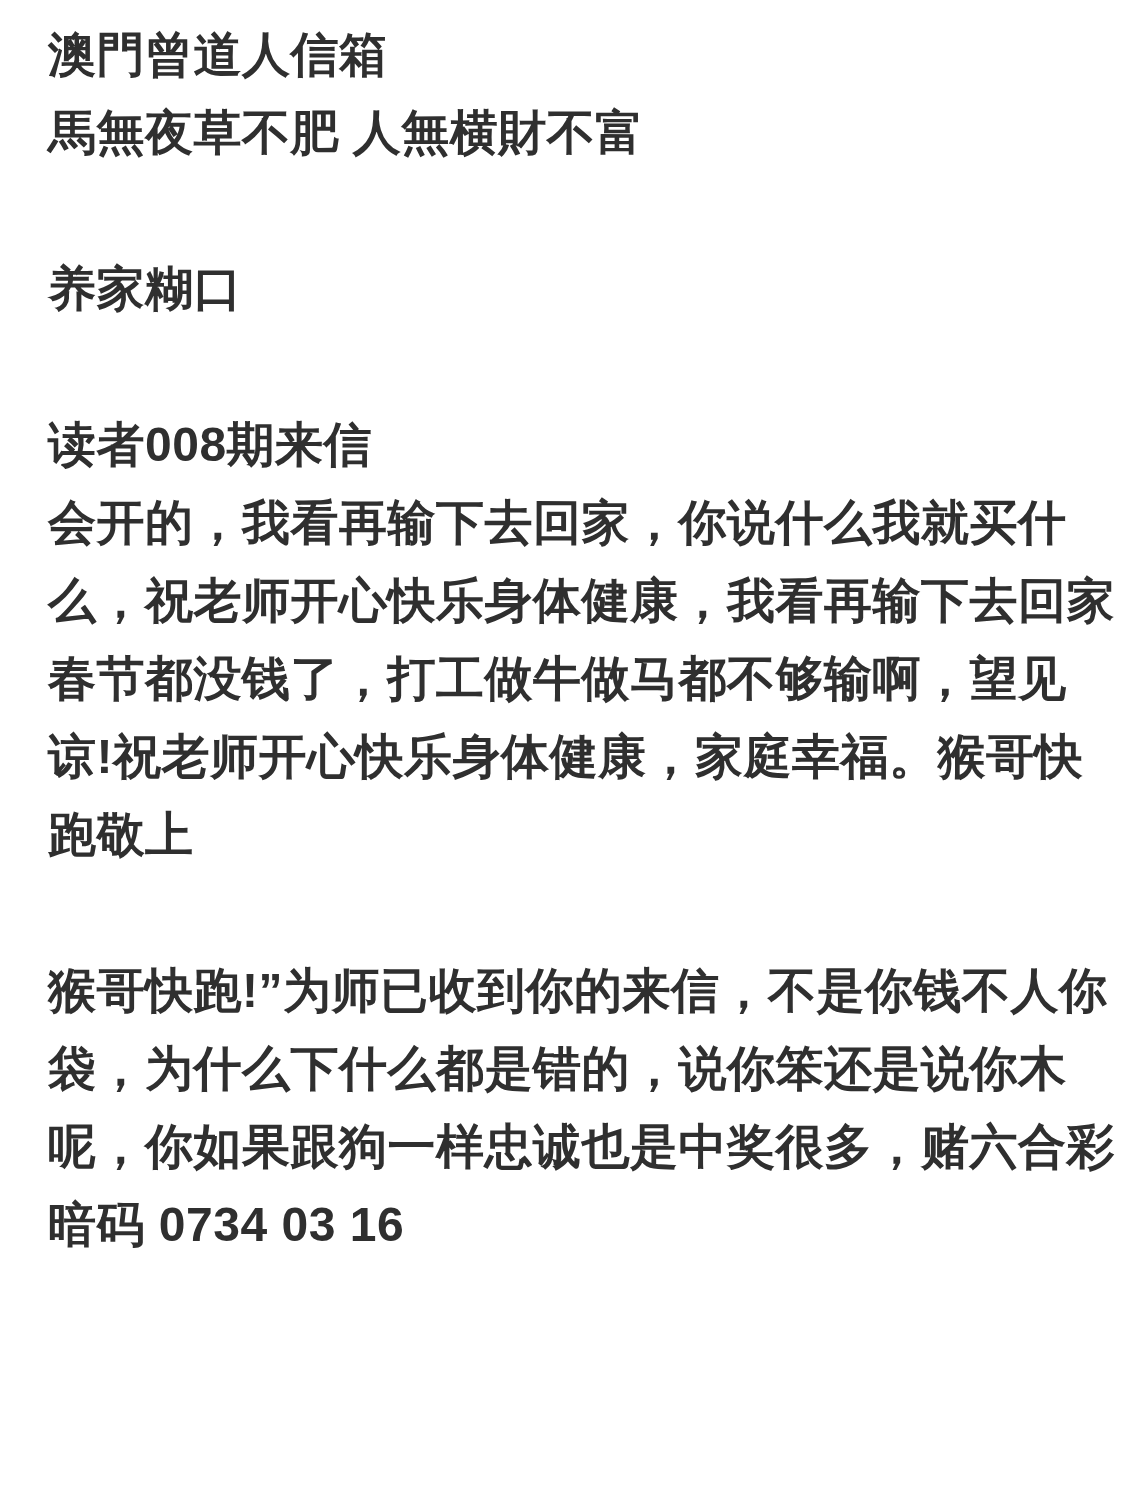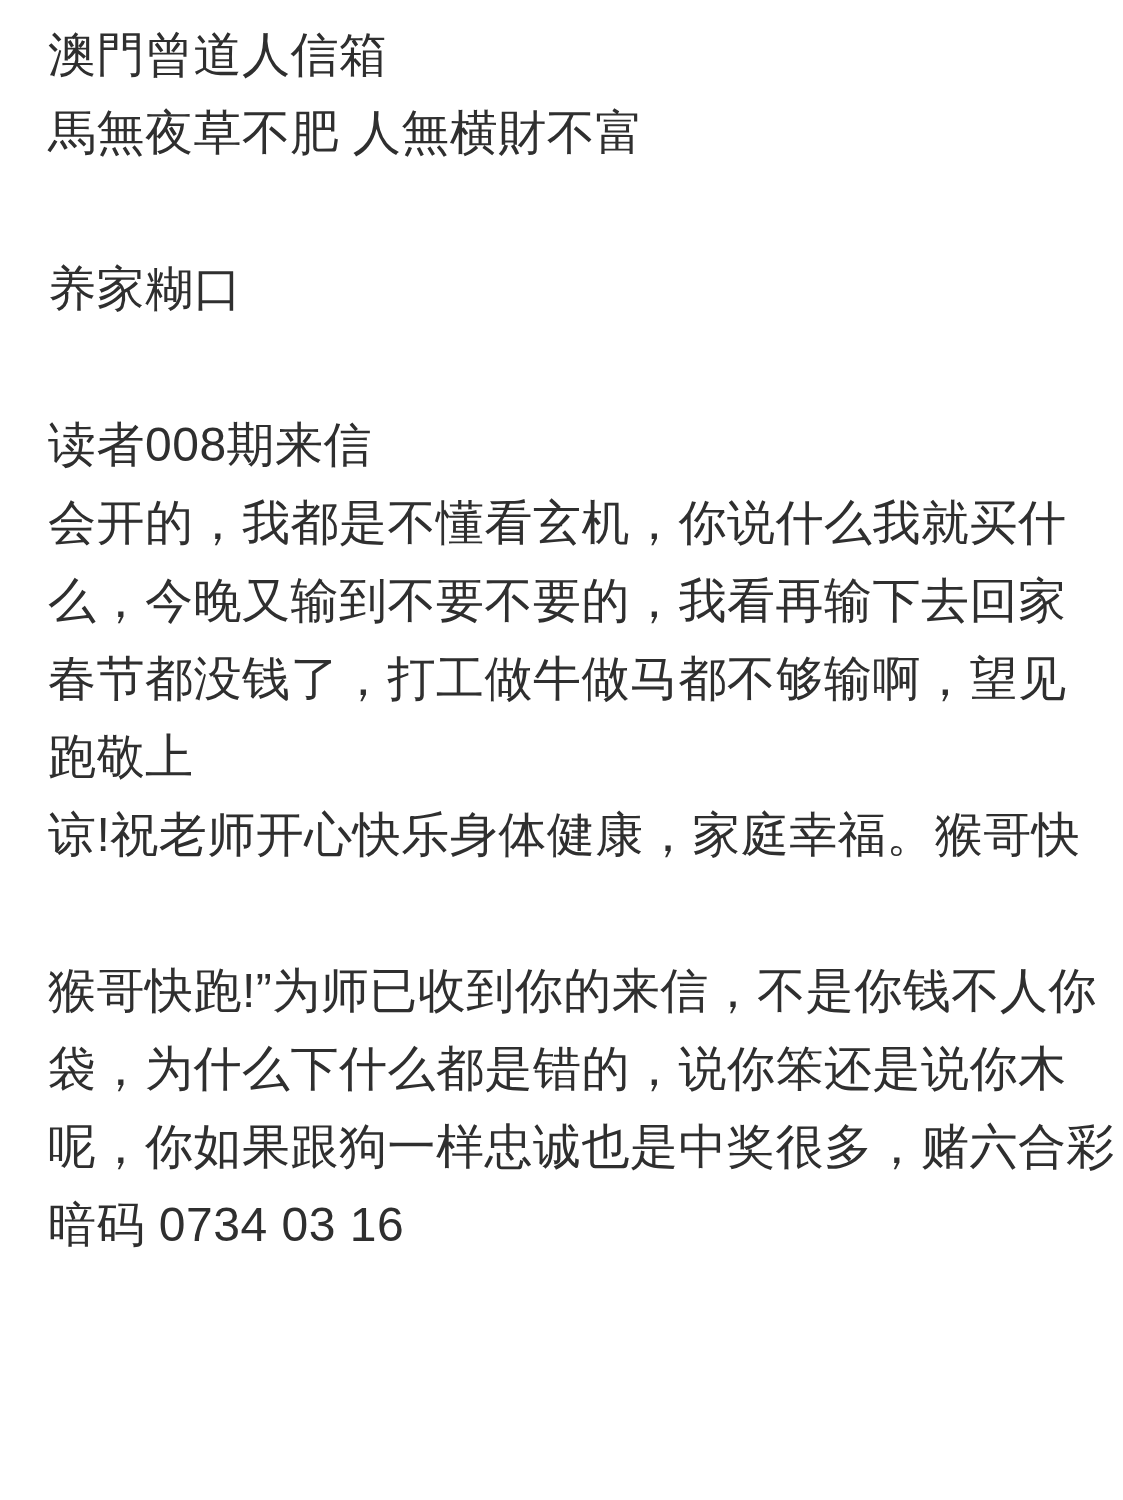--- a/index.html
+++ b/index.html
@@ -13,42 +13,42 @@
     overflow: hidden;
   }
   .page {
     box-sizing: border-box;
     width: 1123px;
     height: 1500px;
     padding: 16px 40px 0 48px;
     font-family: "Liberation Sans", sans-serif;
     font-size: 48px;
     line-height: 78px;
-    font-weight: 400;
+    font-weight: 700;
     color: #2f2f2f;
     letter-spacing: 0.5px;
   }
   .line {
     min-height: 78px;
     white-space: pre;
   }
 </style>
 </head>
 <body>
 
 <main class="page">
   <div class="line">澳門曾道人信箱</div>
   <div class="line">馬無夜草不肥 人無横財不富</div>
   <div class="line"></div>
   <div class="line">养家糊口</div>
   <div class="line"></div>
   <div class="line">读者008期来信</div>
-  <div class="line">会开的，我都是不懂看玄机，你说什么我就买什</div>
-  <div class="line">么，今晚又输到不要不要的，我看再输下去回家</div>
+  <div class="line">会开的，我看再输下去回家，你说什么我就买什</div>
+  <div class="line">么，祝老师开心快乐身体健康，我看再输下去回家</div>
   <div class="line">春节都没钱了，打工做牛做马都不够输啊，望见</div>
+  <div class="line">谅!祝老师开心快乐身体健康，家庭幸福。猴哥快</div>
   <div class="line">跑敬上</div>
-  <div class="line">谅!祝老师开心快乐身体健康，家庭幸福。猴哥快</div>
   <div class="line"></div>
   <div class="line">猴哥快跑!”为师已收到你的来信，不是你钱不人你</div>
   <div class="line">袋，为什么下什么都是错的，说你笨还是说你木</div>
   <div class="line">呢，你如果跟狗一样忠诚也是中奖很多，赌六合彩</div>
   <div class="line">暗码 0734 03 16</div>
 </main>
 
 </body></html>

